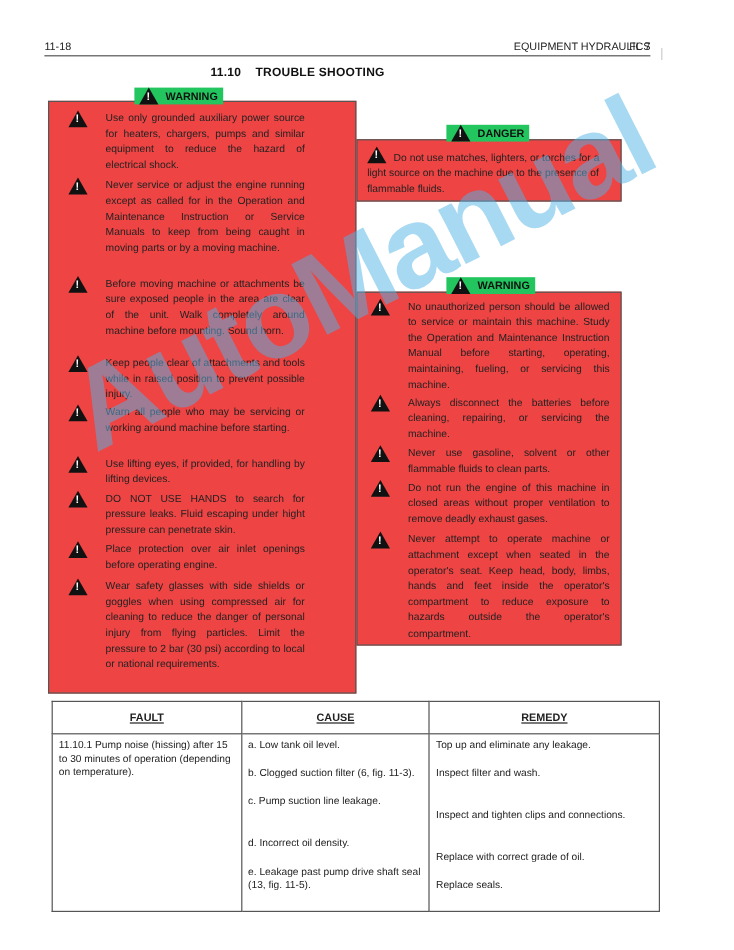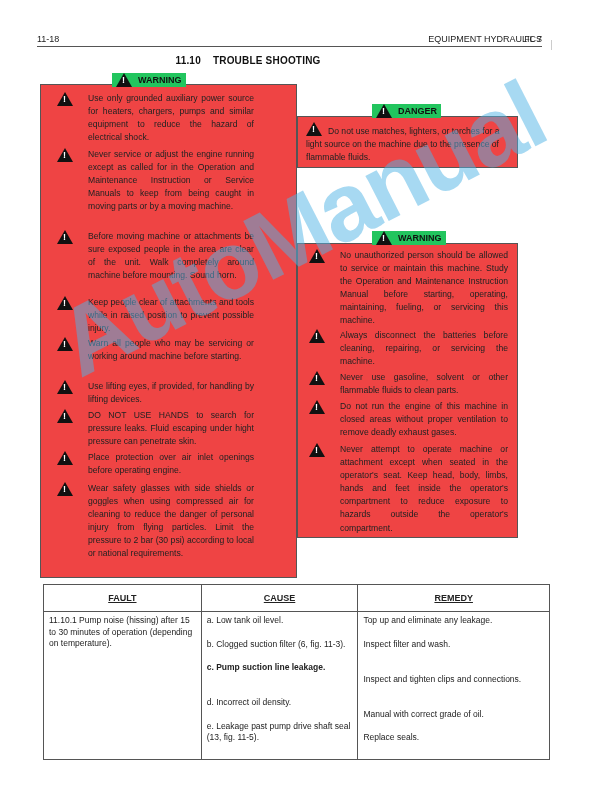--- a/index.html
+++ b/index.html
@@ -108,28 +108,28 @@
       <th>CAUSE</th>
       <th>REMEDY</th>
     </tr>
   </thead>
   <tbody>
     <tr style="height:138px;">
       <td><span>11.10.1 Pump noise (hissing) after 15 to 30 minutes of operation (depending on temperature).</span></td>
       <td>
         <div class="cause-entry">a. Low tank oil level.</div>
         <div class="cause-entry">b. Clogged suction filter (6, fig. 11-3).</div>
-        <div class="cause-entry" style="min-height:23px;font-weight:bold;">c. Pump suction line leakage.</div>
+        <div class="cause-entry" style="min-height:23px;">c. Pump suction line leakage.</div>
         <div class="cause-entry">d. Incorrect oil density.</div>
         <div class="cause-entry">e. Leakage past pump drive shaft seal (13, fig. 11-5).</div>
       </td>
       <td>
         <div class="remedy-entry">Top up and eliminate any leakage.</div>
         <div class="remedy-entry" style="min-height:23px;">Inspect filter and wash.</div>
         <div class="remedy-entry" style="min-height:23px;">Inspect and tighten clips and connections.</div>
-        <div class="remedy-entry">Manual with correct grade of oil.</div>
+        <div class="remedy-entry">Replace with correct grade of oil.</div>
         <div class="remedy-entry">Replace seals.</div>
       </td>
     </tr>
   </tbody>
 </table>
 
 <div class="wm">AutoManual</div>
 
 </body></html>

